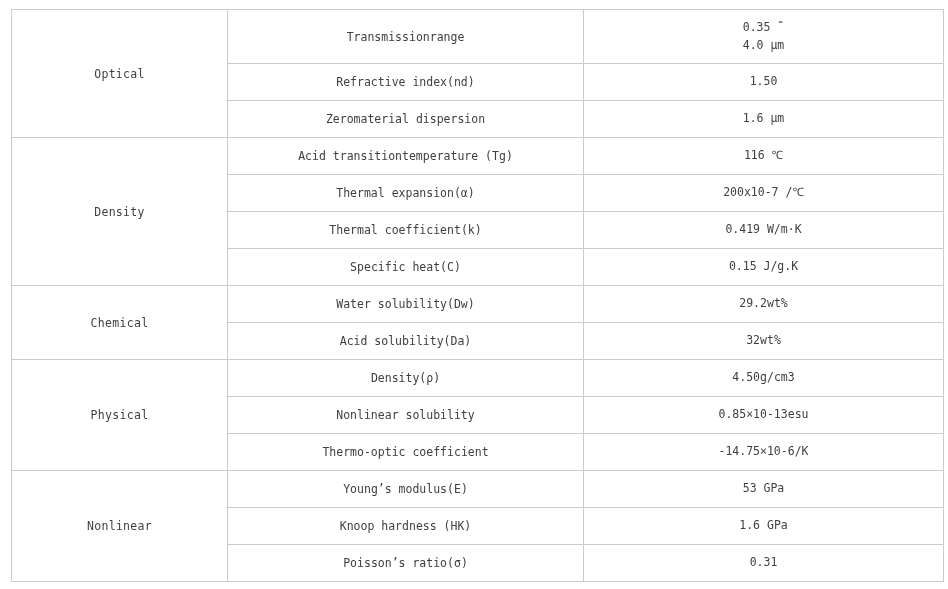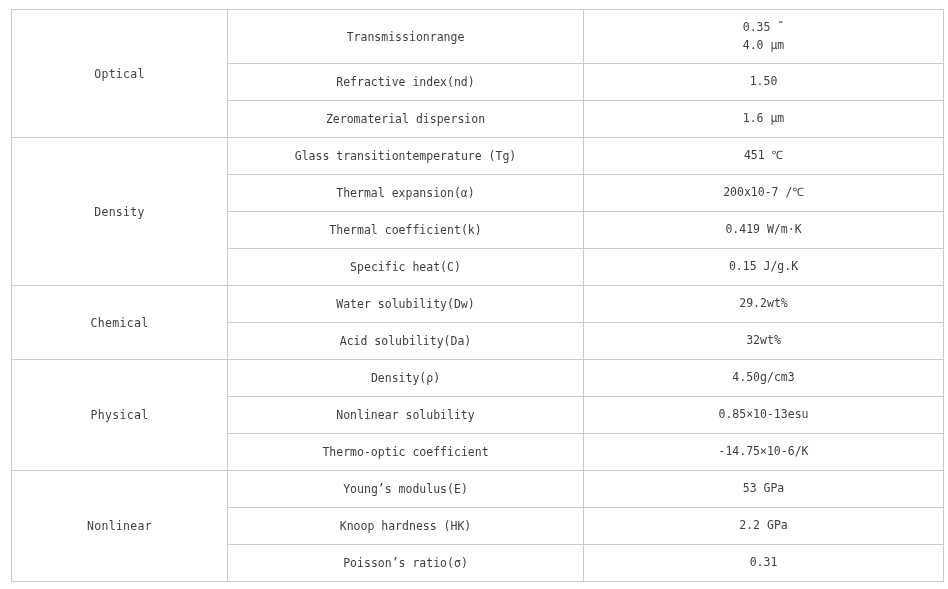--- a/index.html
+++ b/index.html
@@ -54,22 +54,22 @@
       <td>Refractive index(nd)</td>
       <td class="val">1.50</td>
     </tr>
     <tr>
       <td>Zeromaterial dispersion</td>
       <td class="val">1.6 μm</td>
     </tr>
 
     <tr>
       <td class="cat" rowspan="4">Density</td>
-      <td>Glass transitiontemperature (Tg)</td>
-      <td class="val">451 ℃</td>
+      <td>Acid transitiontemperature (Tg)</td>
+      <td class="val">116 ℃</td>
     </tr>
     <tr>
       <td>Thermal expansion(α)</td>
       <td class="val">200x10-7 /℃</td>
     </tr>
     <tr>
       <td>Thermal coefficient(k)</td>
       <td class="val">0.419 W/m·K</td>
     </tr>
     <tr>
@@ -101,20 +101,20 @@
       <td class="val">-14.75×10-6/K</td>
     </tr>
 
     <tr>
       <td class="cat" rowspan="3">Nonlinear</td>
       <td>Young’s modulus(E)</td>
       <td class="val">53 GPa</td>
     </tr>
     <tr>
       <td>Knoop hardness (HK)</td>
-      <td class="val">2.2 GPa</td>
+      <td class="val">1.6 GPa</td>
     </tr>
     <tr>
       <td>Poisson’s ratio(σ)</td>
       <td class="val">0.31</td>
     </tr>
   </tbody>
 </table>
 
 </body></html>

